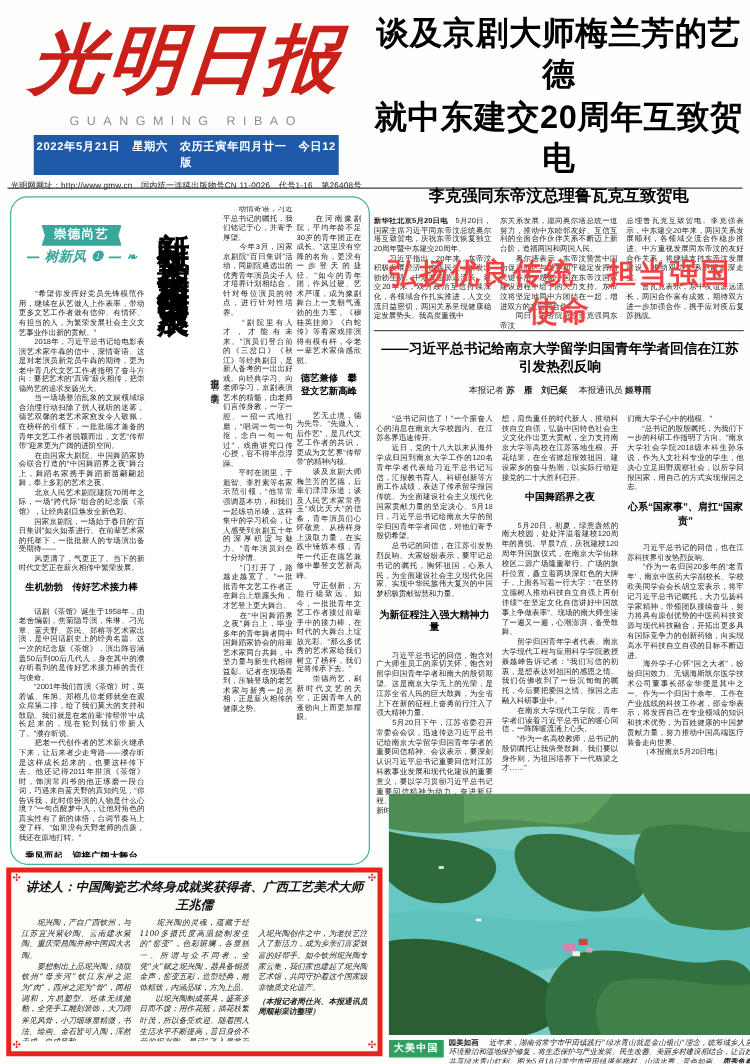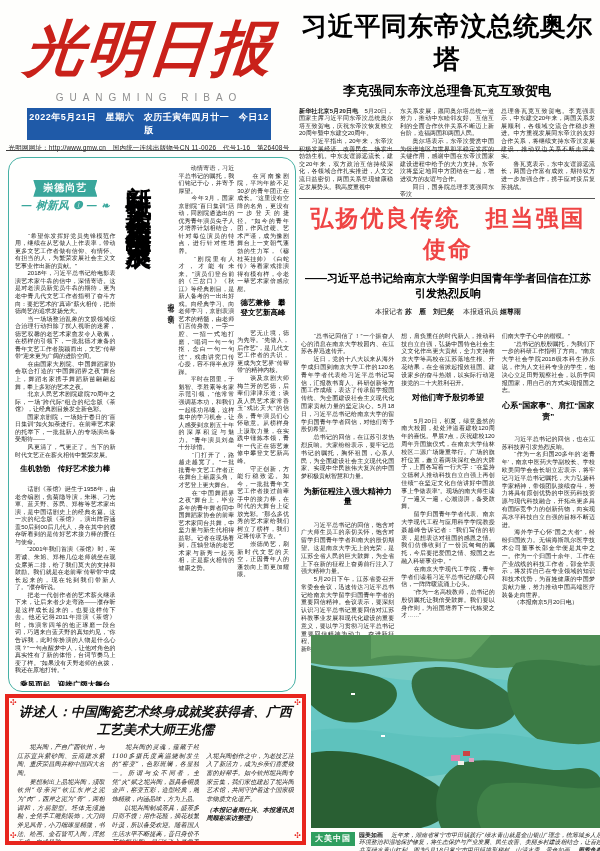--- a/index.html
+++ b/index.html
@@ -67,21 +67,21 @@
   .cap-lead{font-weight:bold;font-style:normal;}
   .cap-credit{font-weight:bold;}
 
   
   .nixing-box{position:absolute;left:5px;top:694px;width:301px;height:151px;box-sizing:border-box;
     border:4px solid #e8251d;background:#fffdfa;padding:4px 8px;}
   .corner{position:absolute;color:#e8251d;font-size:8px;line-height:8px;}
   .c-tl{left:1px;top:1px;} .c-tr{right:1px;top:1px;} .c-bl{left:1px;bottom:1px;} .c-br{right:1px;bottom:1px;}
   .nx-title{text-align:center;font-size:21px;font-weight:bold;letter-spacing:14px;
     font-family:"DejaVu Serif",serif;color:#000;}
-  .nx-subtitle{text-align:center;font-size:13px;font-weight:bold;font-style:italic;
+  .nx-subtitle{text-align:center;font-size:10px;font-weight:bold;font-style:italic;
     font-family:"DejaVu Serif",serif;margin-top:1px;color:#111;}
   .nx-body{display:flex;gap:7px;margin-top:4px;height:98px;overflow:hidden;}
   .n-col{flex:1;font-size:6.2px;line-height:1.4;text-align:justify;white-space:pre-line;
     font-family:"DejaVu Serif",serif;font-style:italic;color:#222;overflow:hidden;}
   .n-credit{font-weight:bold;font-size:6.2px;font-style:italic;font-family:"DejaVu Serif",serif;
     text-align:justify;margin-top:2px;}
   .cn-logo{display:flex;align-items:center;justify-content:flex-end;gap:4px;margin-top:4px;}
   .cn-stack{text-align:left;}
 </style>
 </head>
@@ -92,21 +92,22 @@
   <div class="masthead">
     <div class="mast-title">光明日报</div>
     <div class="mast-pinyin">GUANGMING RIBAO</div>
     <div class="mast-datebar">2022年5月21日　星期六　农历壬寅年四月廿一　今日12版</div>
     <div class="mast-info">光明网网址：http://www.gmw.cn　国内统一连续出版物号CN 11-0026　代号1-16　第26408号</div>
   </div>
   <div class="top-rule"></div>
 
   <div class="top-news">
     <div class="tn-headline">
-      <div>习近平同东帝汶总统奥尔塔</div>
+      <div>谈及京剧大师梅兰芳的艺德</div>
+      <div>就中东建交20周年互致贺电</div>
     </div>
     <div class="tn-subhead">李克强同东帝汶总理鲁瓦克互致贺电</div>
     <div class="tn-body">
       <div class="tn-col"><span class="tn-lead">新华社北京5月20日电</span><span>　5月20日，国家主席习近平同东帝汶总统奥尔塔互致贺电，庆祝东帝汶恢复独立20周年暨中东建交20周年。
 　　习近平指出，20年来，东帝汶积极发展经济、改善民生，焕发出勃勃生机。中东友谊源远流长，建交20年来，双方政治互信持续深化，各领域合作扎实推进，人文交流日益密切，两国关系呈现健康稳定发展势头。我高度重视中</span></div>
       <div class="tn-col">东关系发展，愿同奥尔塔总统一道努力，推动中东睦邻友好、互信互利的全面合作伙伴关系不断迈上新台阶，造福两国和两国人民。
 　　奥尔塔表示，东帝汶赞赏中国为促进地区与世界和平稳定发挥的关键作用，感谢中国在东帝汶国家建设进程中给予的大力支持。东帝汶将坚定地同中方团结在一起，增进双方的友谊与合作。
 　　同日，国务院总理李克强同东帝汶</div>
       <div class="tn-col">总理鲁瓦克互致贺电。李克强表示，中东建交20年来，两国关系发展顺利，各领域交流合作稳步推进。中方重视发展同东帝汶的友好合作关系，将继续支持东帝汶发展建设，推动双边关系不断走深走实。
 　　鲁瓦克表示，东中友谊源远流长，两国合作富有成效，期待双方进一步加强合作，携手应对疫后复苏挑战。</div>
@@ -168,21 +169,21 @@
       <div class="h-col">
         <span>　　“总书记回信了！”一个振奋人心的消息在南京大学校园内、在江苏各界迅速传开。
 　　近日，党的十八大以来从海外学成归国到南京大学工作的120名青年学者代表给习近平总书记写信，汇报教书育人、科研创新等方面工作成绩，表达了传承留学报国传统、为全面建设社会主义现代化国家贡献力量的坚定决心。5月18日，习近平总书记给南京大学的留学归国青年学者回信，对他们寄予殷切希望。
 　　总书记的回信，在江苏引发热烈反响。大家纷纷表示，要牢记总书记的嘱托，胸怀祖国，心系人民，为全面建设社会主义现代化国家、实现中华民族伟大复兴的中国梦积极贡献智慧和力量。</span>
         <div class="h-subhead">为新征程注入强大精神力量</div>
         <span>　　习近平总书记的回信，饱含对广大师生员工的亲切关怀，饱含对留学归国青年学者和南大的殷切期望。这是南京大学无上的光荣，是江苏全省人民的巨大鼓舞，为全省上下在新的征程上奋勇前行注入了强大精神力量。
 　　5月20日下午，江苏省委召开常委会会议，迅速传达习近平总书记给南京大学留学归国青年学者的重要回信精神。会议表示，要深刻认识习近平总书记重要回信对江苏科教事业发展和现代化建设的重要意义，要以学习贯彻习近平总书记重要回信精神为动力，奋进新征程、建功新时代，更好贯彻习近平新时代中国特色社会主义思</span>
       </div>
       <div class="h-col">
         <span>想，肩负重任的时代新人，推动科技自立自强，弘扬中国特色社会主义文化作出更大贡献，全力支持南京大学等高校在江苏落地生根、开花结果，在全省掀起报效祖国、建设家乡的奋斗热潮，以实际行动迎接党的二十大胜利召开。</span>
-        <div class="h-subhead">对他们寄予殷切希望</div>
+        <div class="h-subhead">中国舞蹈界之夜</div>
         <span>　　5月20日，初夏，绿意盎然的南大校园，处处洋溢着建校120周年的喜悦。早晨7点，庆祝建校120周年升国旗仪式，在南京大学仙林校区二源广场隆重举行。广场的旗杆位置，矗立着两块深红色的大牌子，上面各写着一行大字：“在坚持立德树人推动科技自立自强上再创佳绩”“在坚定文化自信讲好中国故事上争做表率”。现场的南大师生读了一遍又一遍，心潮澎湃，备受鼓舞。
 　　留学归国青年学者代表、南京大学现代工程与应用科学学院教授聂越峰告诉记者：“我们写信的初衷，是想表达对祖国的感恩之情。我们仿佛收到了一份沉甸甸的嘱托，今后要把爱国之情、报国之志融入科研事业中。”
 　　在南京大学现代工学院，青年学者们读着习近平总书记的暖心回信，一阵阵暖流涌上心头。
 　　“作为一名高校教师，总书记的殷切嘱托让我倍受鼓舞。我们要以身作则，为祖国培养下一代栋梁之才……”</span>
       </div>
       <div class="h-col">
         <span>们南大学子心中的楷模。”
 　　“总书记的殷殷嘱托，为我们下一步的科研工作指明了方向。”南京大学社会学院2018级本科生孙乐说，作为人文社科专业的学生，他决心立足田野观察社会，以所学回报国家，用自己的方式实现报国之志。</span>
         <div class="h-subhead">心系“国家事”、肩扛“国家责”</div>
         <span>　　习近平总书记的回信，也在江苏科技界引发热烈反响。

